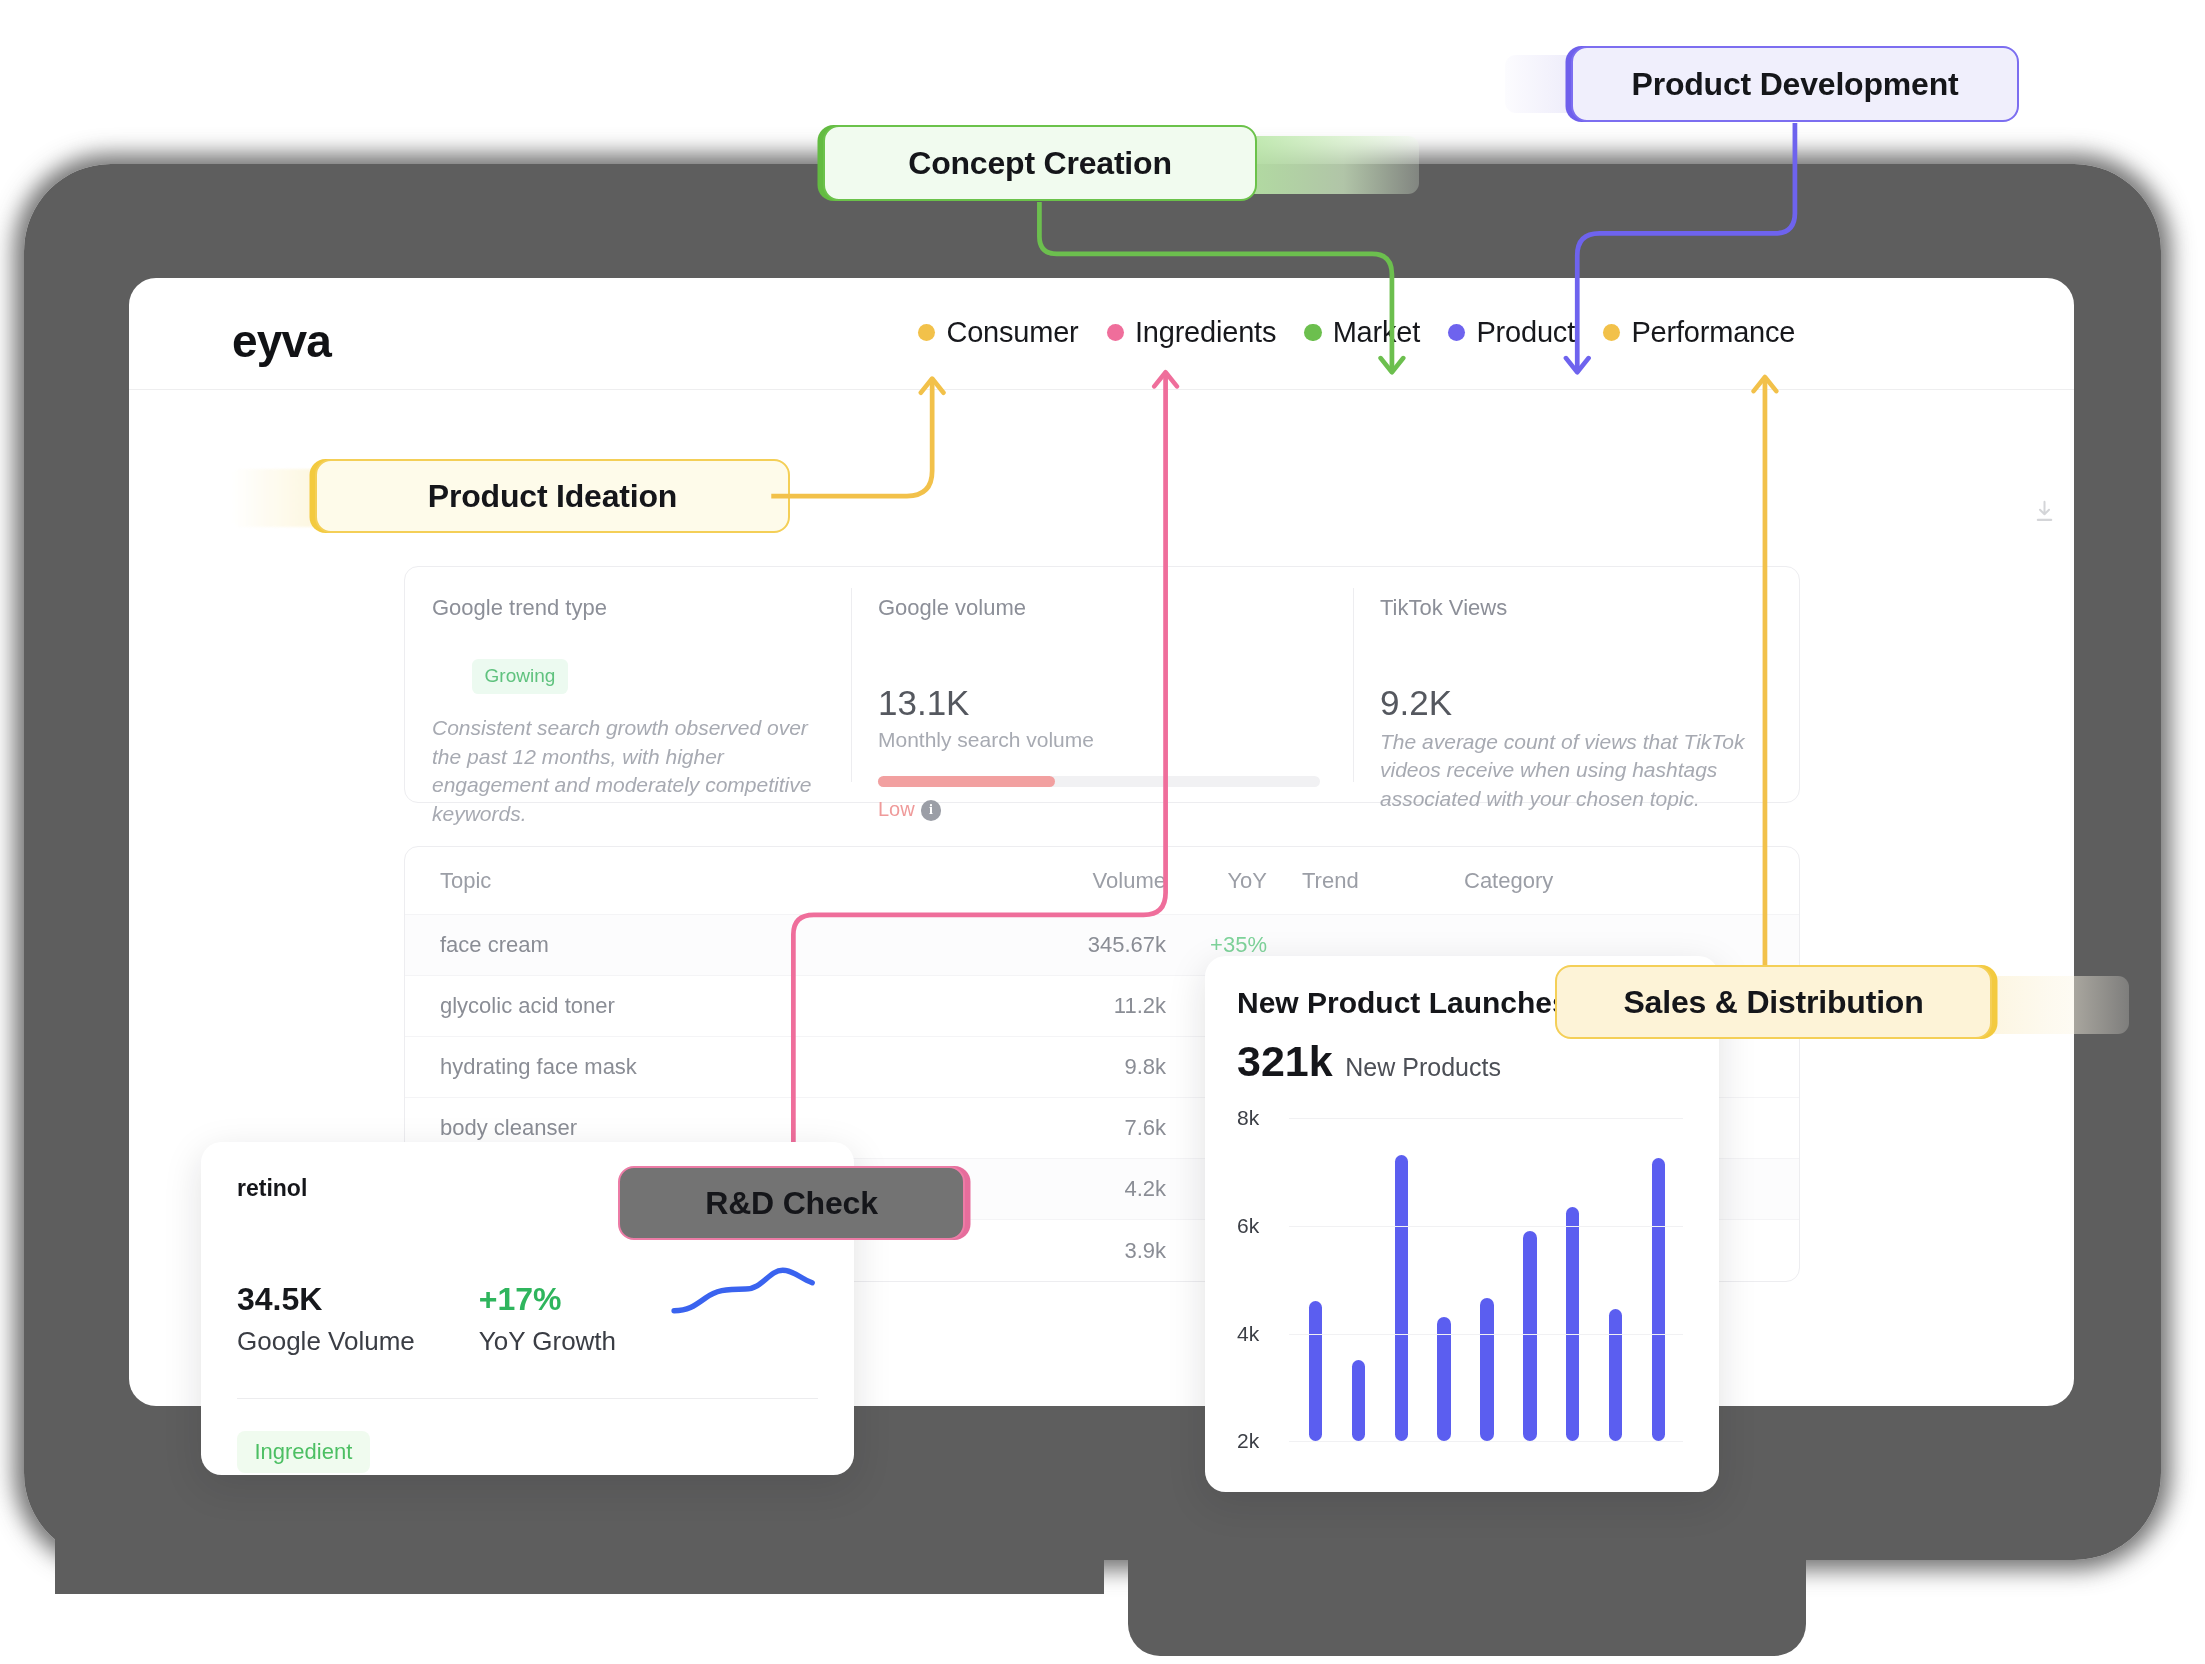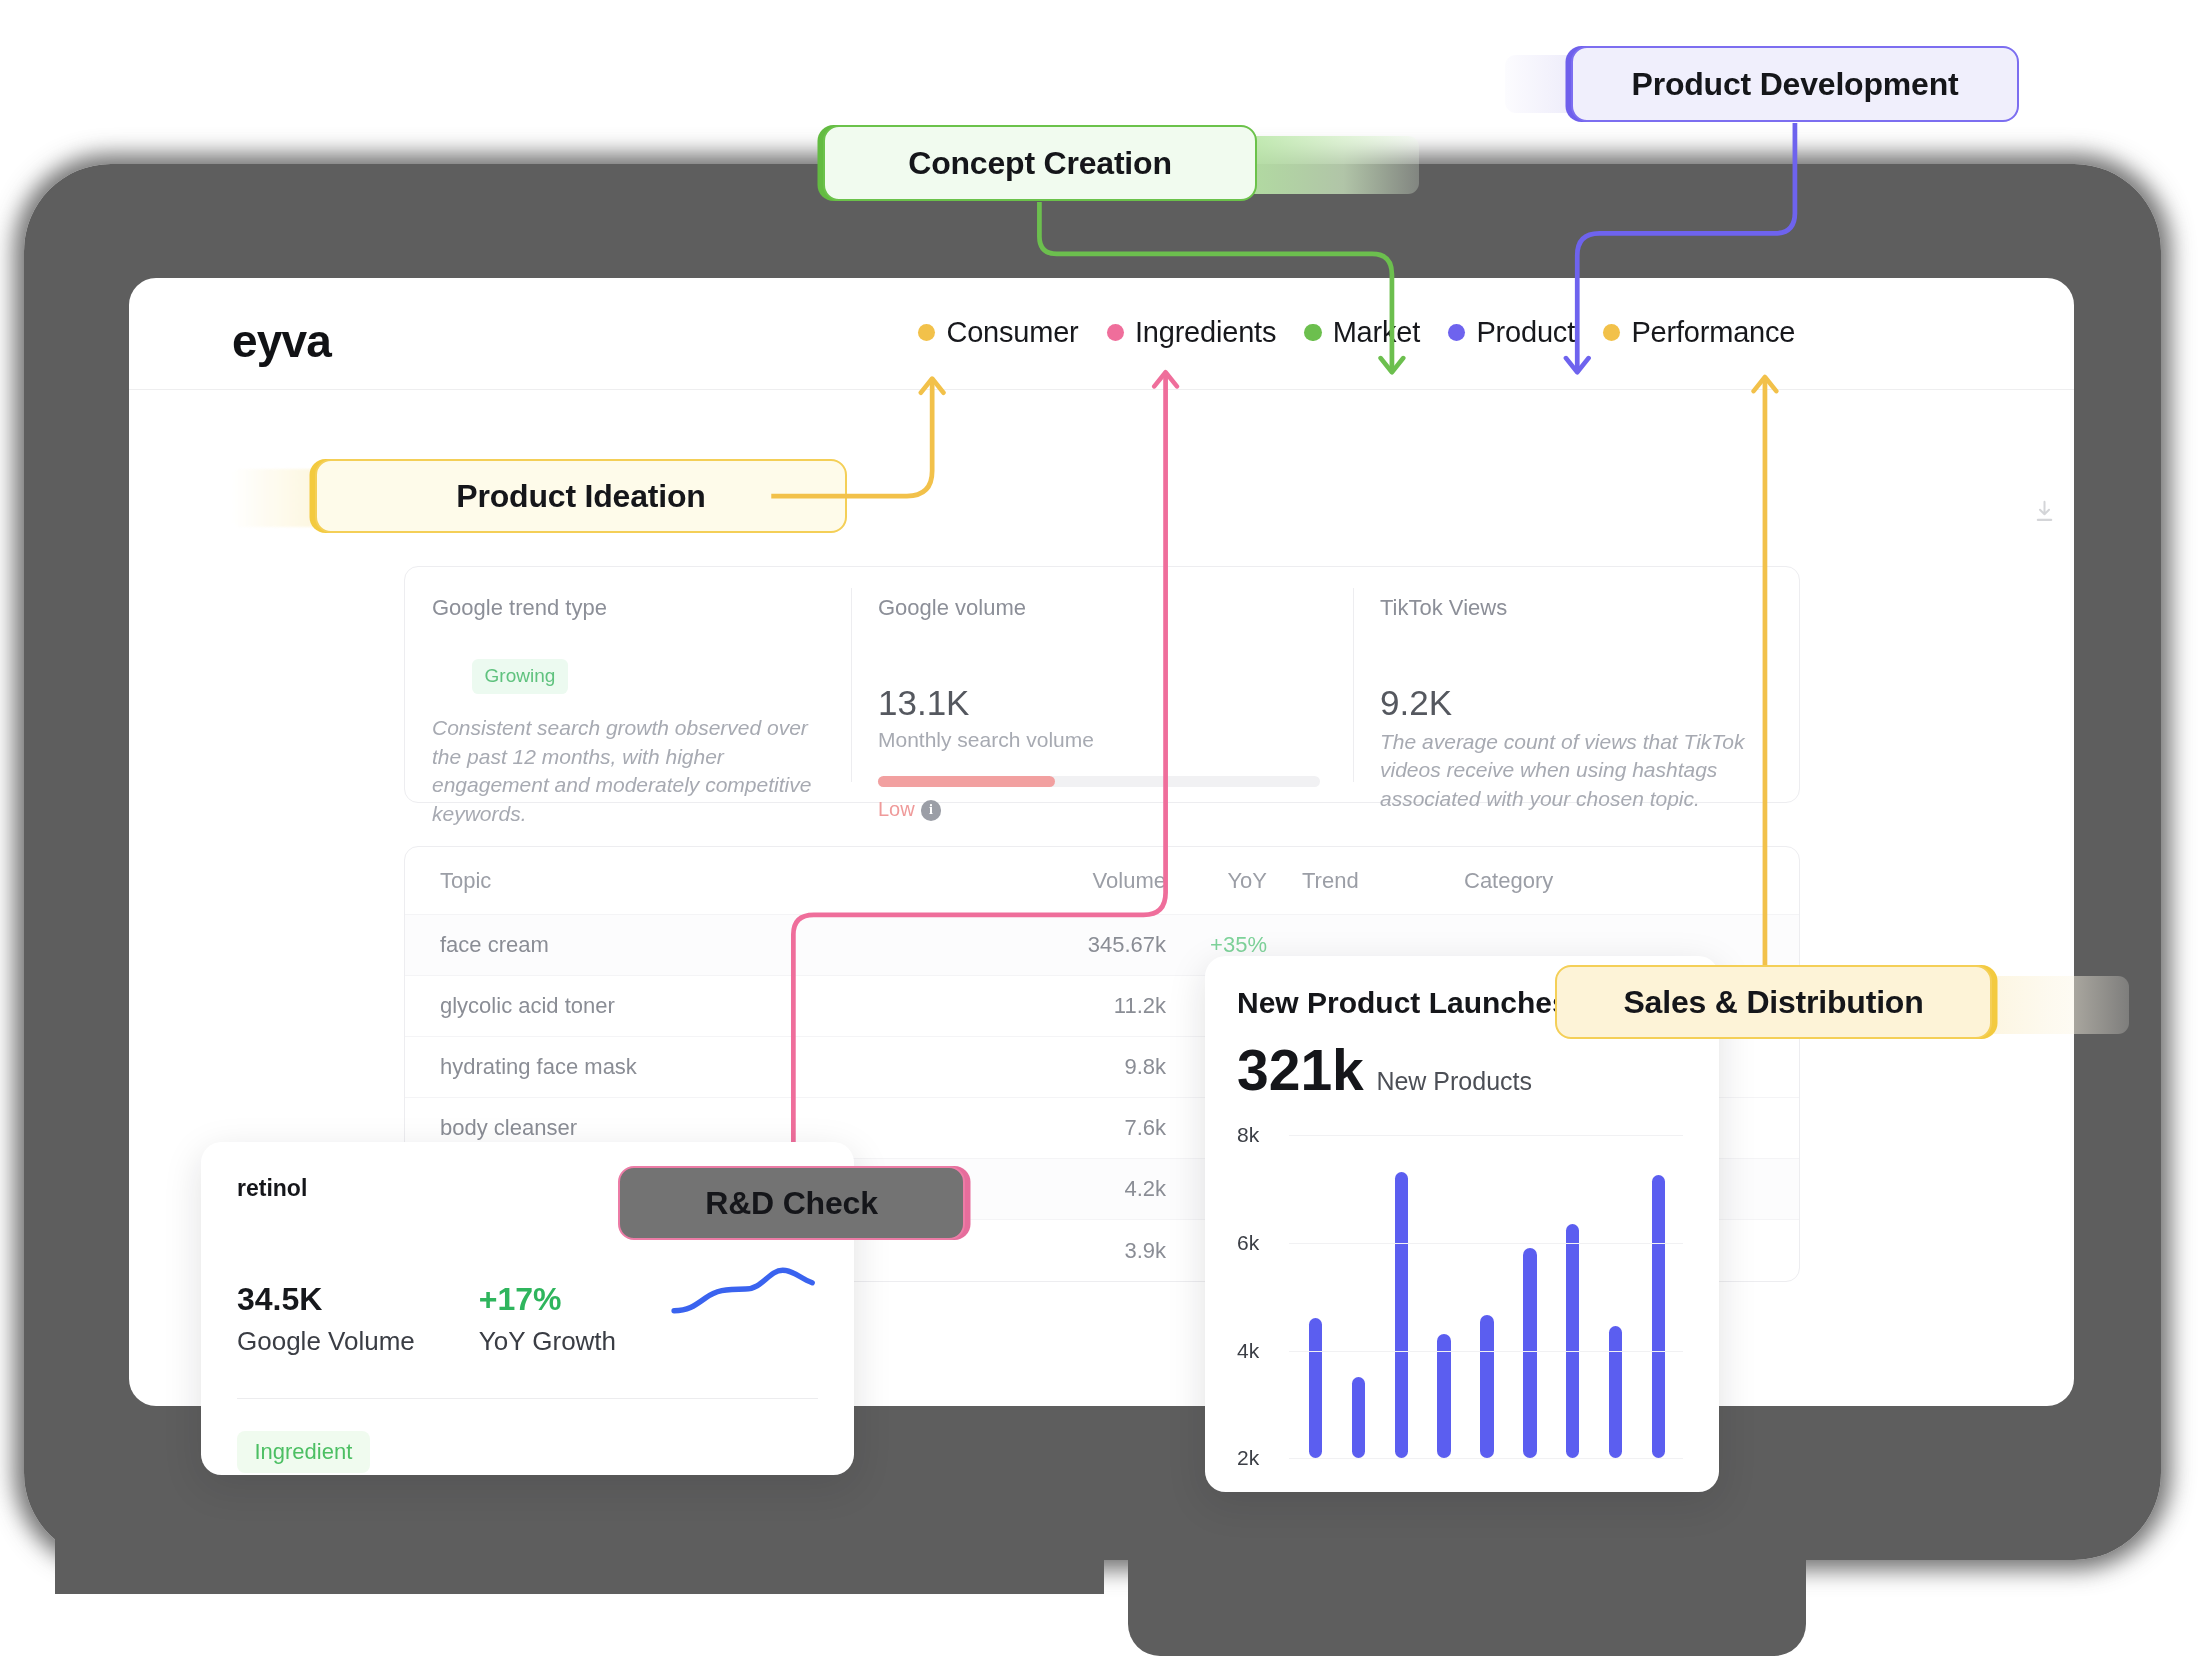--- a/index.html
+++ b/index.html
@@ -136,21 +136,21 @@
     font-size:32px; font-weight:600; color:#15161a;
     letter-spacing:-0.2px;
     white-space:nowrap;
     z-index: 40;
   }
   .pill-ext{
     position:absolute; z-index:39; border-radius:11px;
   }
 
   .pill-ideation{
-    left:315px; top:459px; width:532px; height:74px;
+    left:315px; top:459px; width:475px; height:74px;
     background:#fefbea; border:2.4px solid #f4cf57;
     box-shadow:-5.5px 0 0 0 #f3ca3f;
   }
   .ext-ideation{
     left:230px; top:469px; width:205px; height:58px;
     background:linear-gradient(90deg,rgba(248,221,128,0) 0%, rgba(250,231,161,.55) 70%, rgba(252,240,196,.85) 100%);
     filter: blur(0.8px);
   }
 
   .pill-concept{
@@ -219,21 +219,21 @@
   .card-chart{
     position:absolute; left:1205px; top:956px;
     width:514px; height:536px;
     background:#fff; border-radius:20.5px;
     box-shadow:0 11px 38px rgba(20,20,30,.13);
     padding:30px 32px;
     z-index:50;
   }
   .ch-title{ font-size:30px; font-weight:700; color:#15161a; margin-bottom:17.4px;}
   .ch-kpi{ display:flex; align-items:baseline; gap:12.6px; margin-bottom:32px; }
-  .ch-kpi-num{ font-size:57px; font-weight:800; color:#15161a; }
+  .ch-kpi-num{ font-size:43px; font-weight:800; color:#15161a; }
   .ch-kpi-lab{ font-size:25px; color:#4c4f56; }
   .plot{ position:relative; width:451px; height:323px; }
   .ylab{ position:absolute; left:0; font-size:21px; color:#3c3f46; transform:translateY(-50%);}
   .grid{ position:absolute; left:52px; right:4.7px; height:0.8px; background:#f1f1f3; }
   .bars{ position:absolute; left:57px; right:8px; bottom:0; height:323px; display:flex; align-items:flex-end; }
   .bar-slot{ flex:1; display:flex; justify-content:center; align-items:flex-end; height:100%; }
   .bar{ width:13.4px; border-radius:7px; background:#5b5ef0; }
 
   
   .conn{ position:absolute; left:0; top:0; width:2205px; height:1664px; pointer-events:none; z-index:45; }

